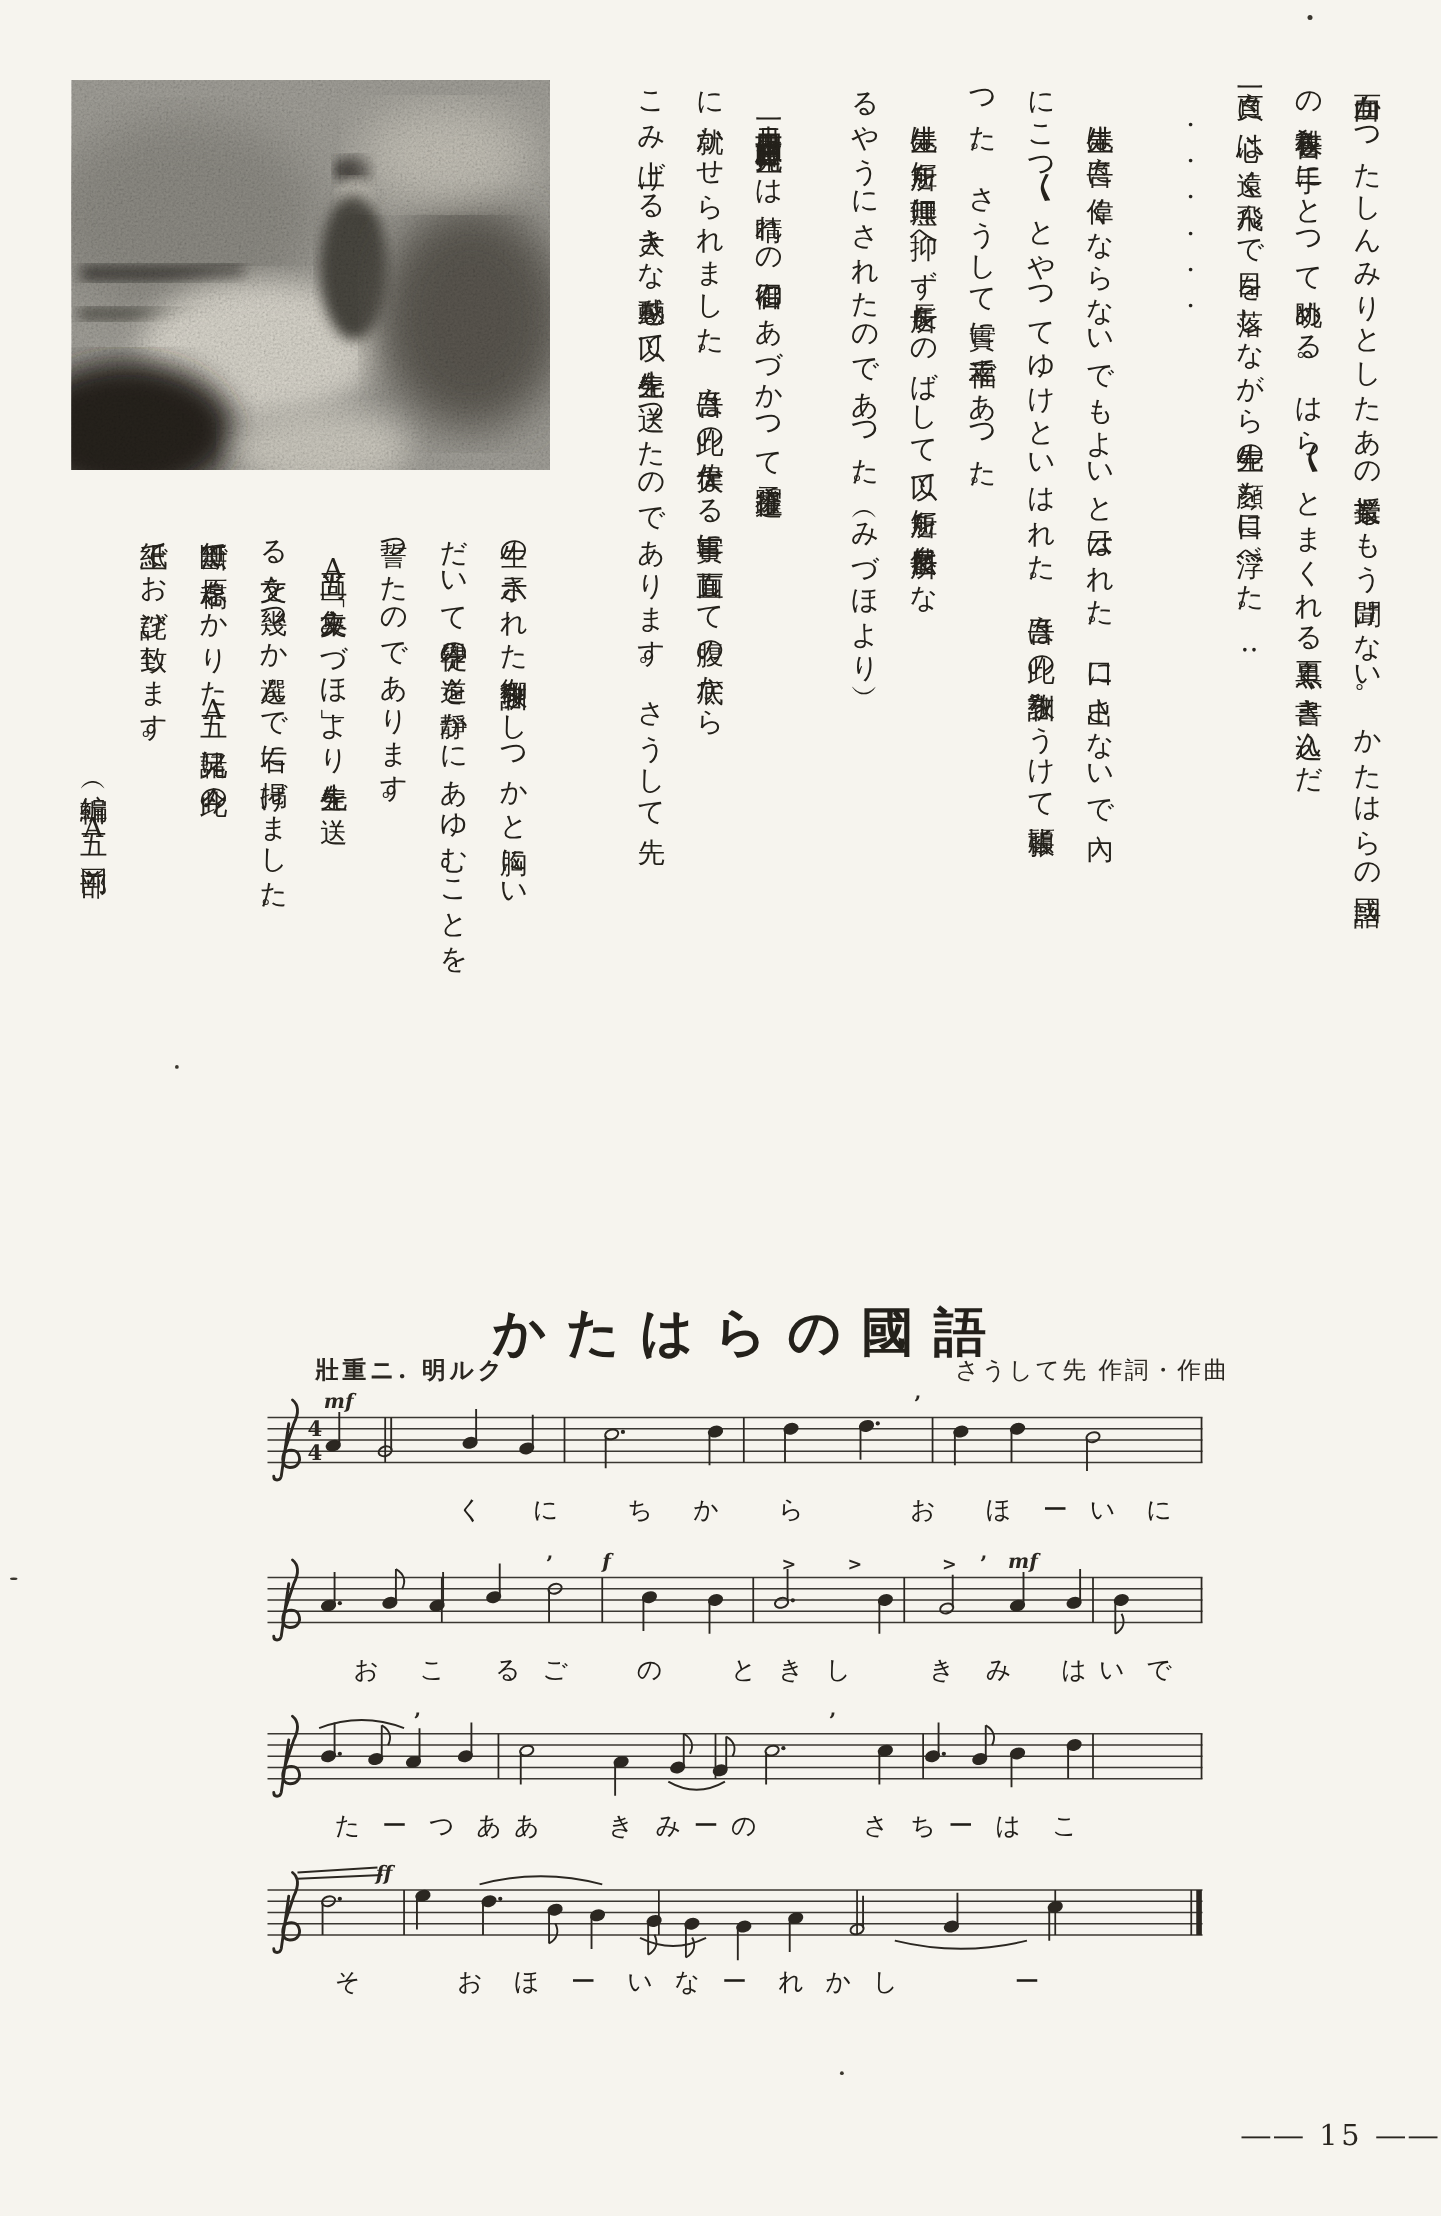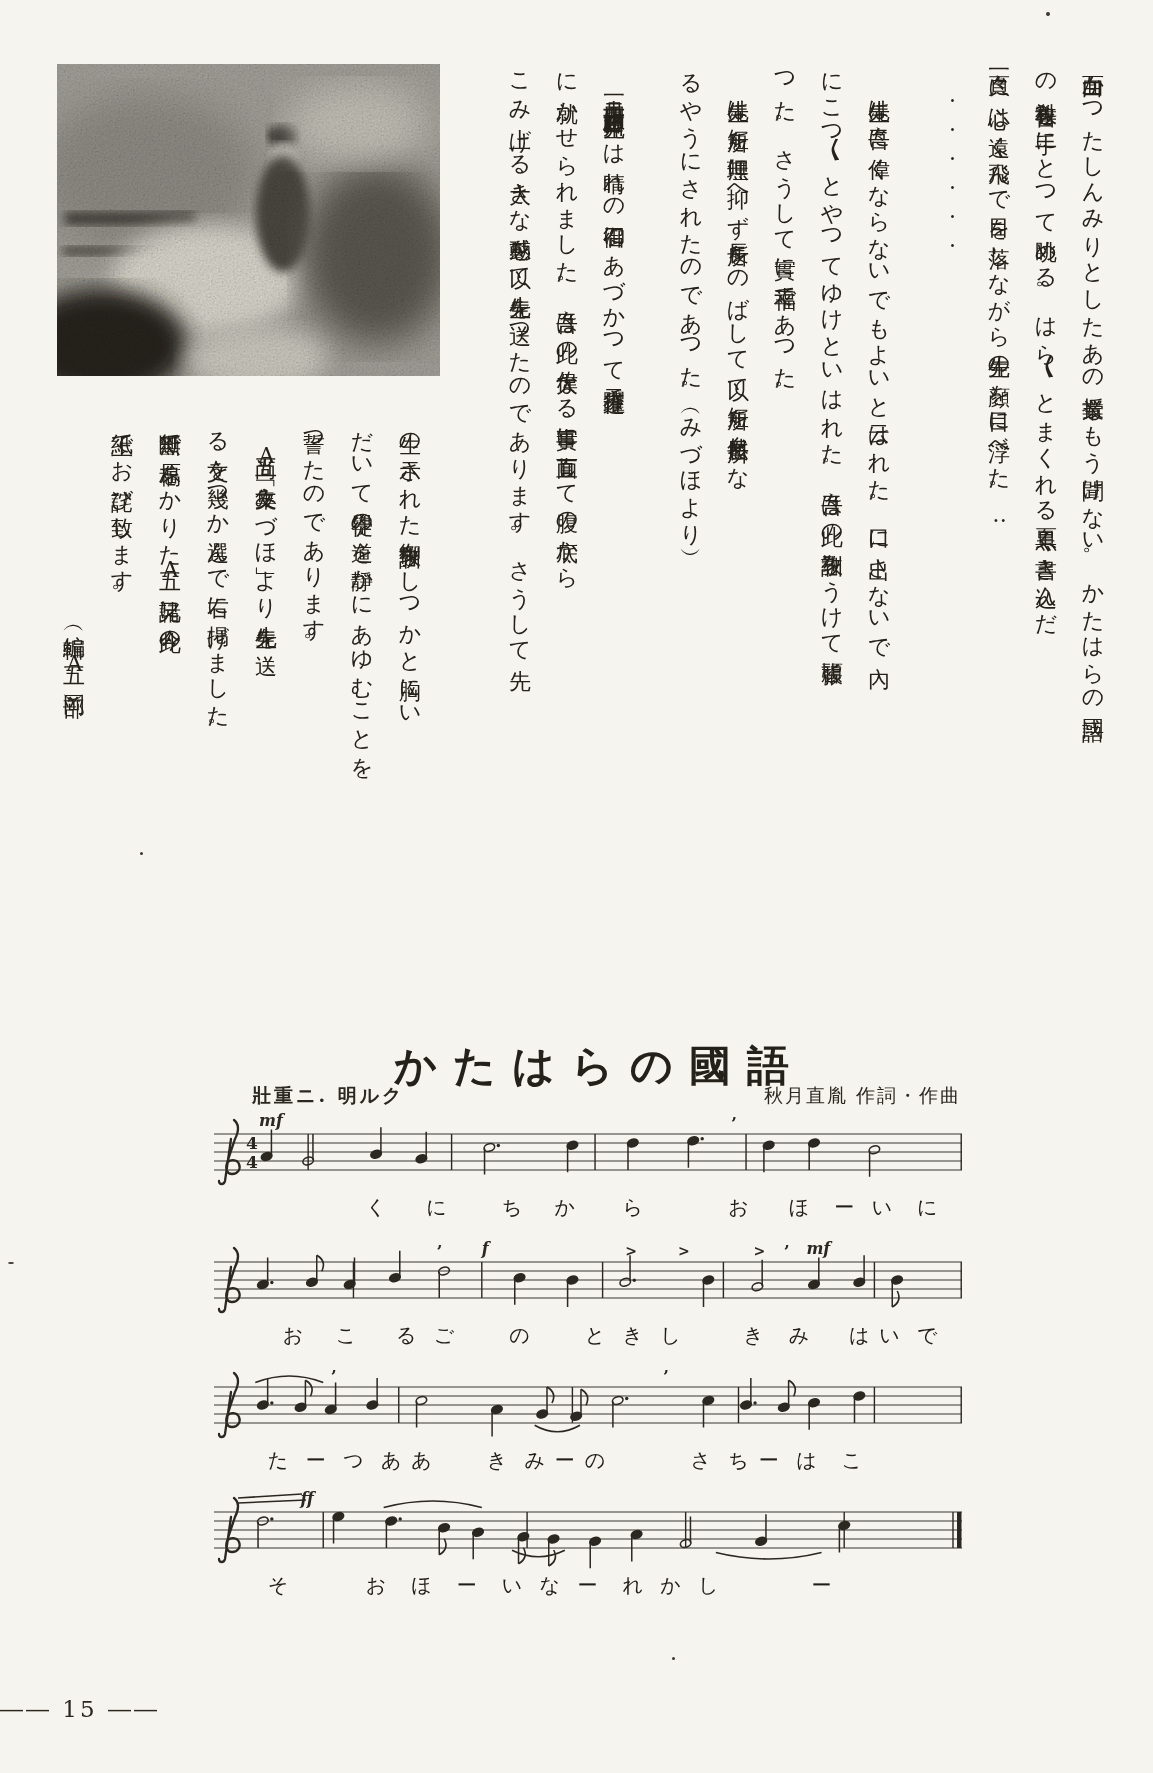--- a/index.html
+++ b/index.html
@@ -32,21 +32,21 @@
     letter-spacing:16px; padding-left:46px; box-sizing:border-box;
   }
   .tempo{ position:absolute; left:252px; top:1083px; font-size:19px; letter-spacing:3px; font-weight:bold; color:#2b2721;}
   .credit{ position:absolute; left:764px; top:1083px; font-size:19px; letter-spacing:2px; color:#2b2721;}
 
   .staff-row{ position:absolute; left:210px; width:755px; height:124px; }
   .staff-row svg{ display:block; }
   .lyrics-row{ position:absolute; top:82px; left:0; width:100%; height:34px; }
   .lyrics-row span{ position:absolute; top:0; transform:translateX(-50%); font-size:20px; letter-spacing:0; color:#201d18; }
 
-  .pagenum{ position:absolute; top:1696px; left:0; width:100%; text-align:left; font-size:23px; letter-spacing:3px; color:#2a2620; }
+  .pagenum{ position:absolute; top:1696px; left:0; width:100%; text-align:right; font-size:23px; letter-spacing:3px; color:#2a2620; }
 
   .speck{ position:absolute; background:#3a362e; border-radius:50%; }
 </style>
 </head>
 <body>
 
 <div class="page">
 
   <div class="photo">
     <svg width="383" height="312" viewBox="0 0 383 312">
@@ -105,21 +105,21 @@
       <p>誓つたのであります。</p>
       <p>尚五A文集「みづほ」より先生を送</p>
       <p>る文を幾つか選んで右に掲げました。</p>
       <p>無斷で原稿をかりた五A諸兄に今此の</p>
       <p>紙上でお詫び致します。</p>
       <p>（編輯  五A岡部）</p>
     </div>
 
   <h1 class="score-title">かたはらの國語</h1>
   <div class="tempo">壯重ニ. 明ルク</div>
-  <div class="credit">秋月直胤  作詞・作曲</div>
+  <div class="credit">さうして先  作詞・作曲</div>
 
   <div class="staff-row" style="top:1112px">
       <svg width="755" height="88" viewBox="0 0 755 88">
         <line x1="4" y1="22" x2="752" y2="22" stroke="#2b2721" stroke-width="1.1" opacity="0.92"></line>
         <line x1="4" y1="31" x2="752" y2="31" stroke="#2b2721" stroke-width="1.1" opacity="0.92"></line>
         <line x1="4" y1="40" x2="752" y2="40" stroke="#2b2721" stroke-width="1.1" opacity="0.92"></line>
         <line x1="4" y1="49" x2="752" y2="49" stroke="#2b2721" stroke-width="1.1" opacity="0.92"></line>
         <line x1="4" y1="58" x2="752" y2="58" stroke="#2b2721" stroke-width="1.1" opacity="0.92"></line>
         <path d="M24 8 C29 12 29 19 25 27 L17 51 C15 57 17 62 22 62 C28 62 31 57 29 52 C27 47 20 47 17 51 M21 27 L15 69 C14 73 9 73 9 69" fill="none" stroke="#2b2721" stroke-width="2.3" stroke-linecap="round"></path>
         <text x="42" y="37" font-size="17" font-weight="bold" text-anchor="middle" fill="#2b2721">4</text>

